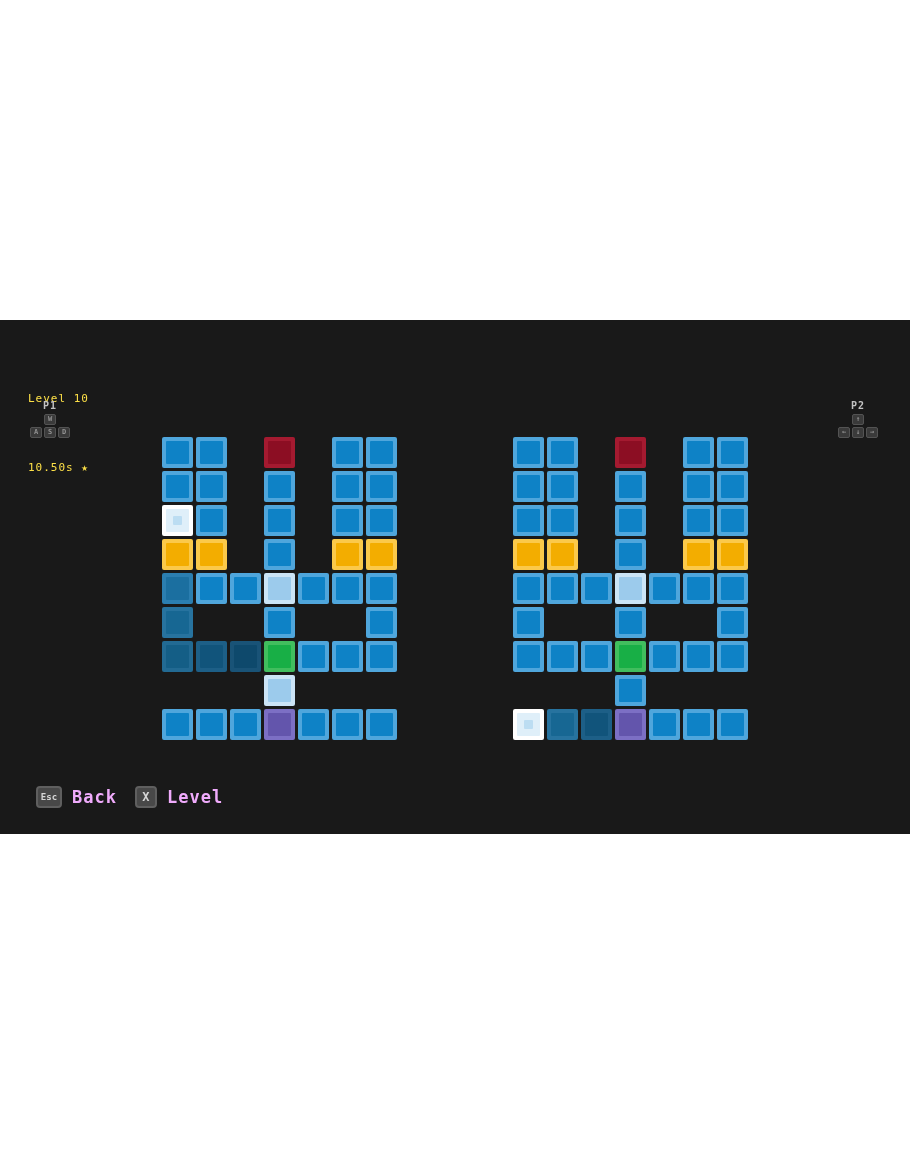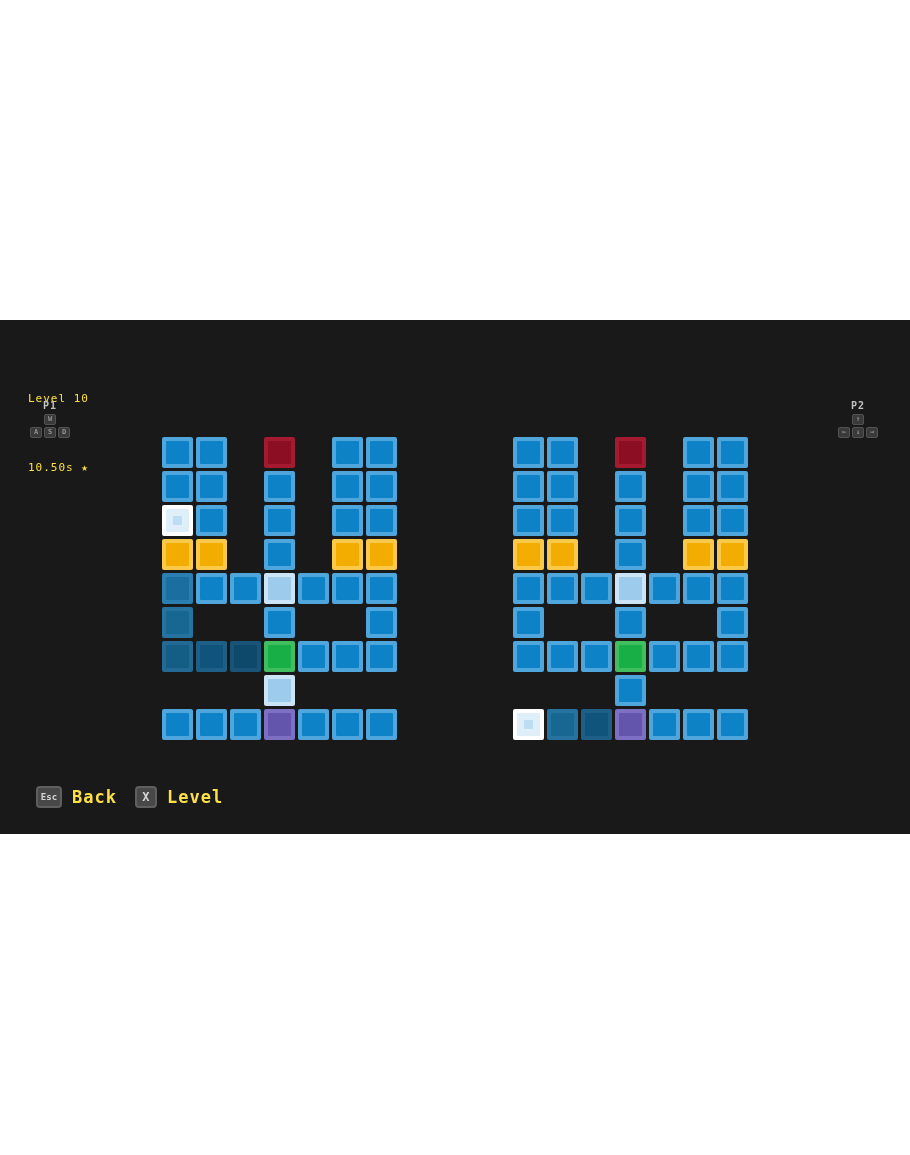--- a/index.html
+++ b/index.html
@@ -56,21 +56,21 @@
     display:flex; align-items:center; gap:18px;
   }
   .fgroup { display:flex; align-items:center; gap:10px; }
   .kbadge {
     background:#484848; border:2px solid #5f5f5f; border-radius:4px;
     color:#d6d6d6; font-weight:bold; text-align:center; box-sizing:content-box;
   }
   .kbadge.esc { width:22px; height:18px; font-size:9px;  line-height:18px; }
   .kbadge.x   { width:18px; height:18px; font-size:12px; line-height:18px; }
   .flabel {
-    font-size:17px; font-weight:bold; letter-spacing:1px; color:#fde047;
+    font-size:17px; font-weight:bold; letter-spacing:1px; color:#f0abfc;
   }
 </style>
 </head>
 <body>
 
 <div class="stage">
 
   <div class="hud-left">
     <div>Level 10</div>
     <div>10.50s ★</div>

